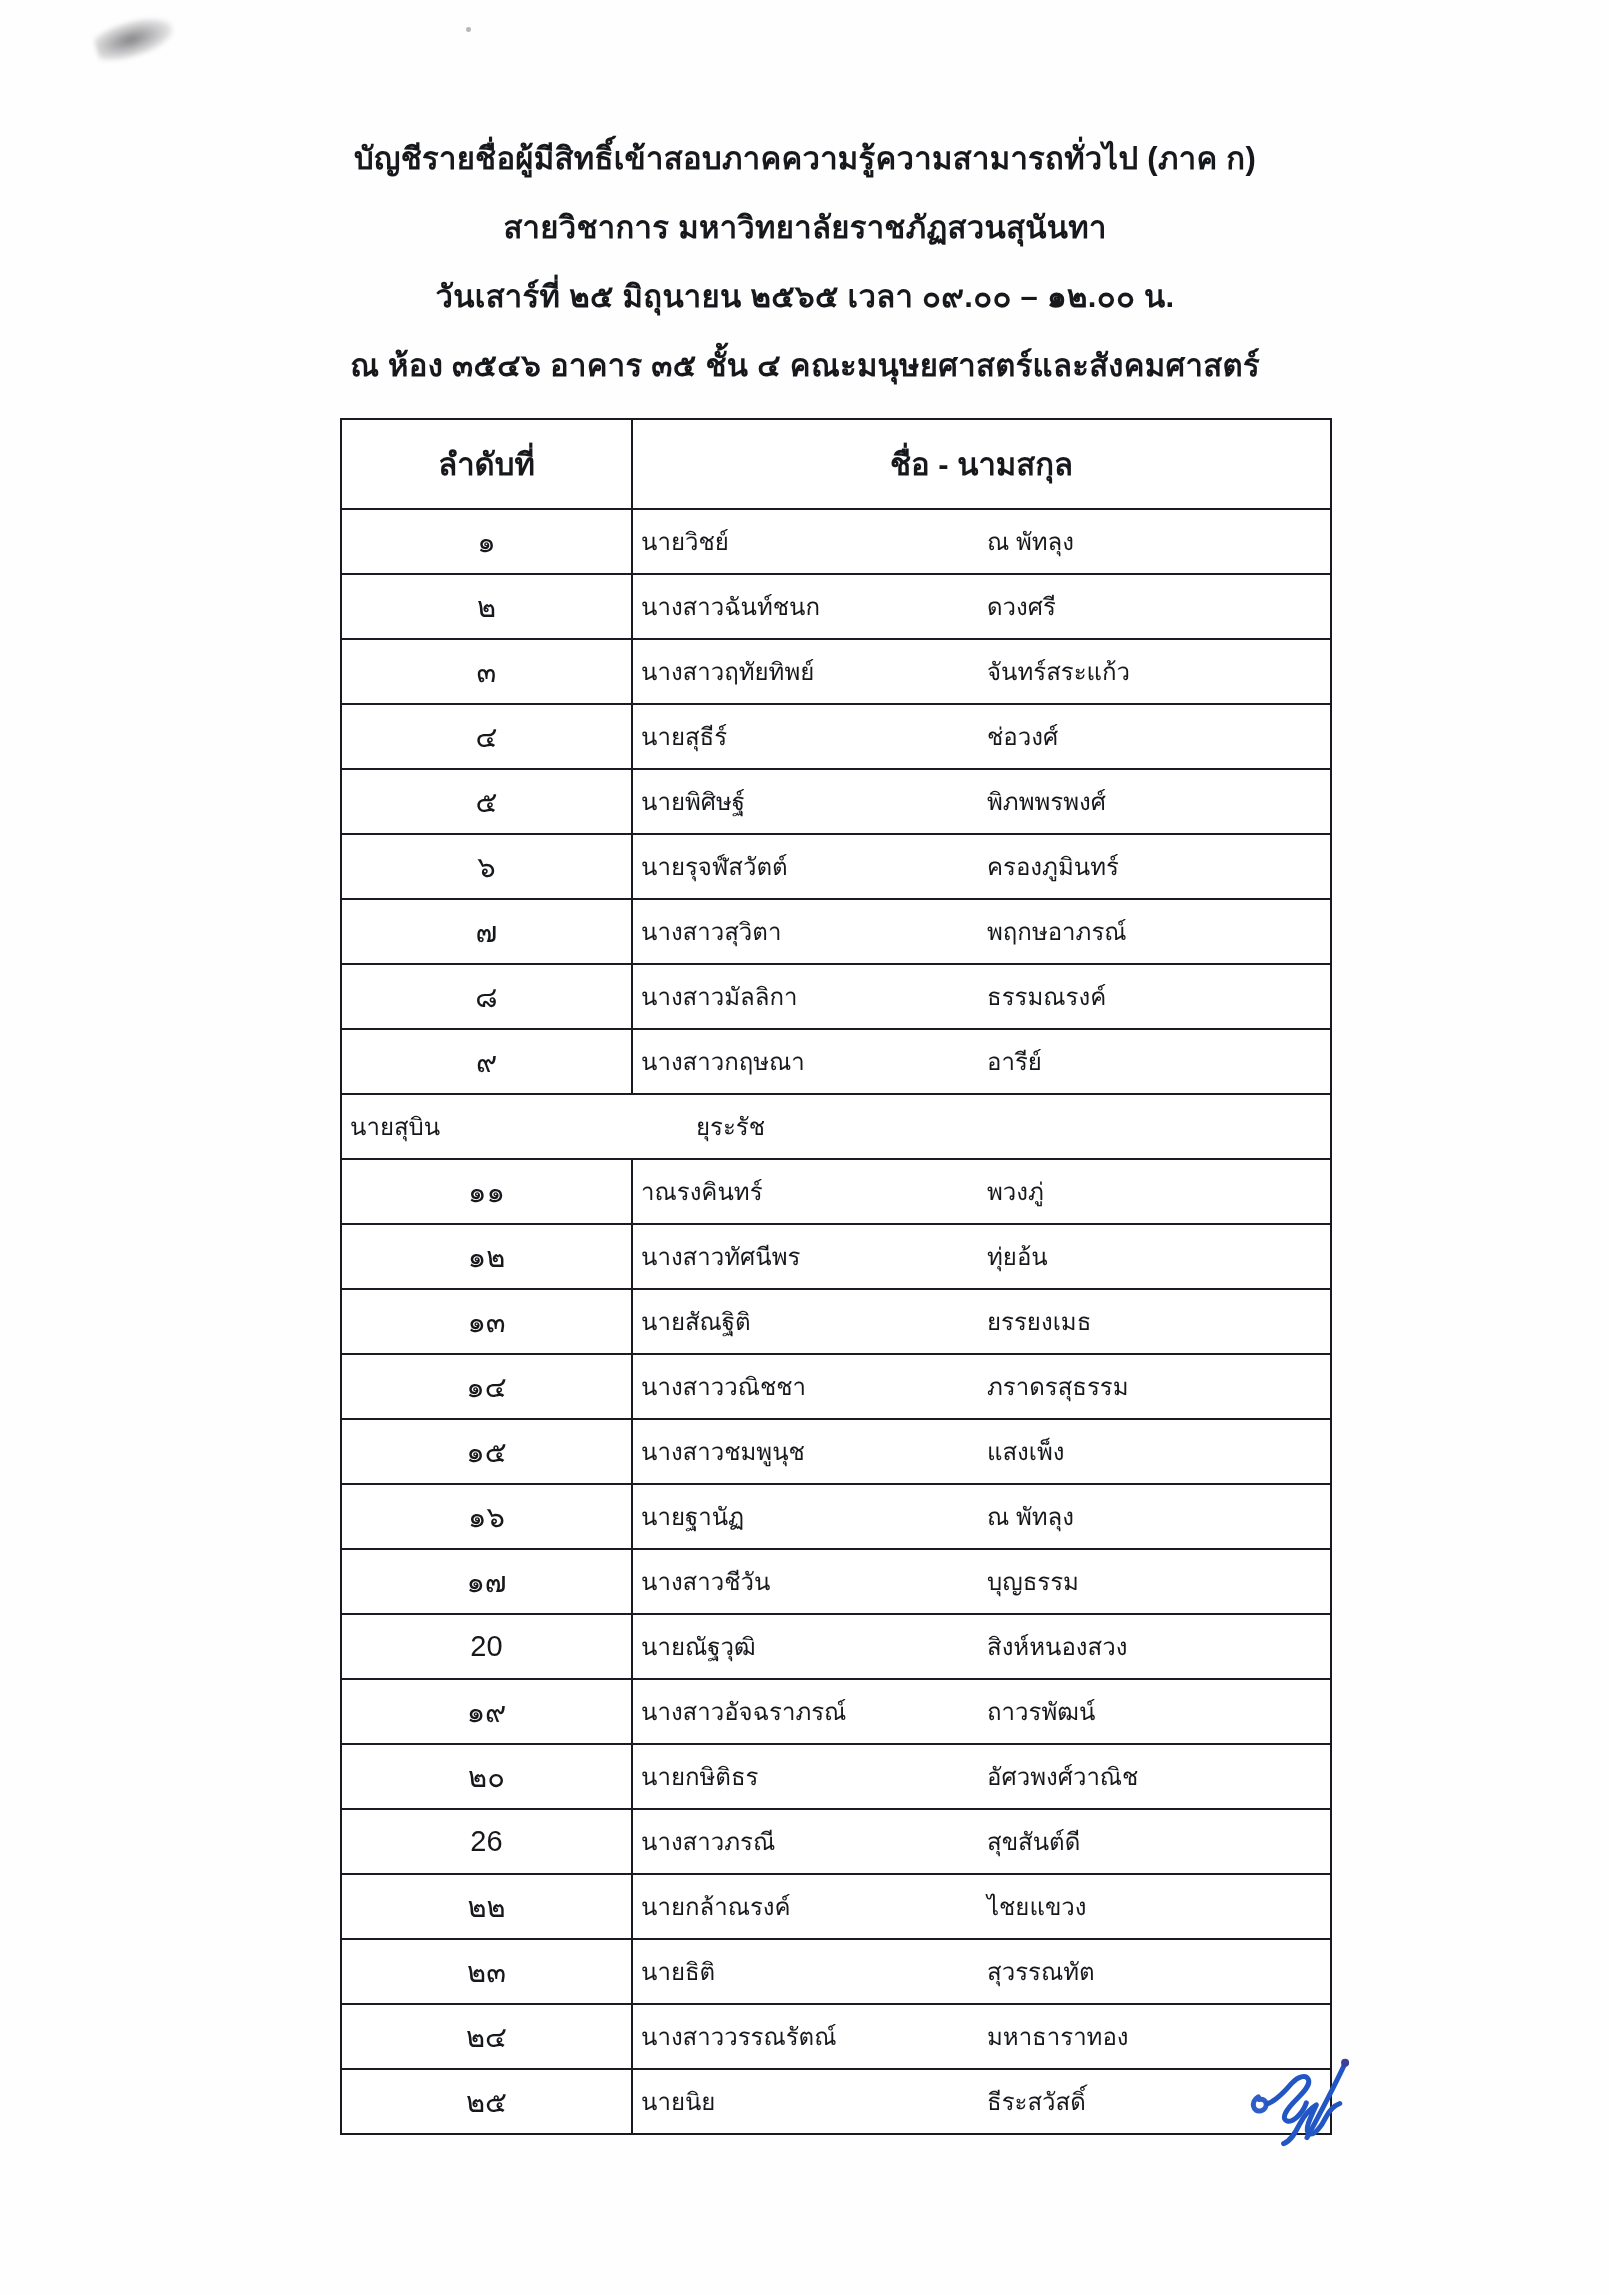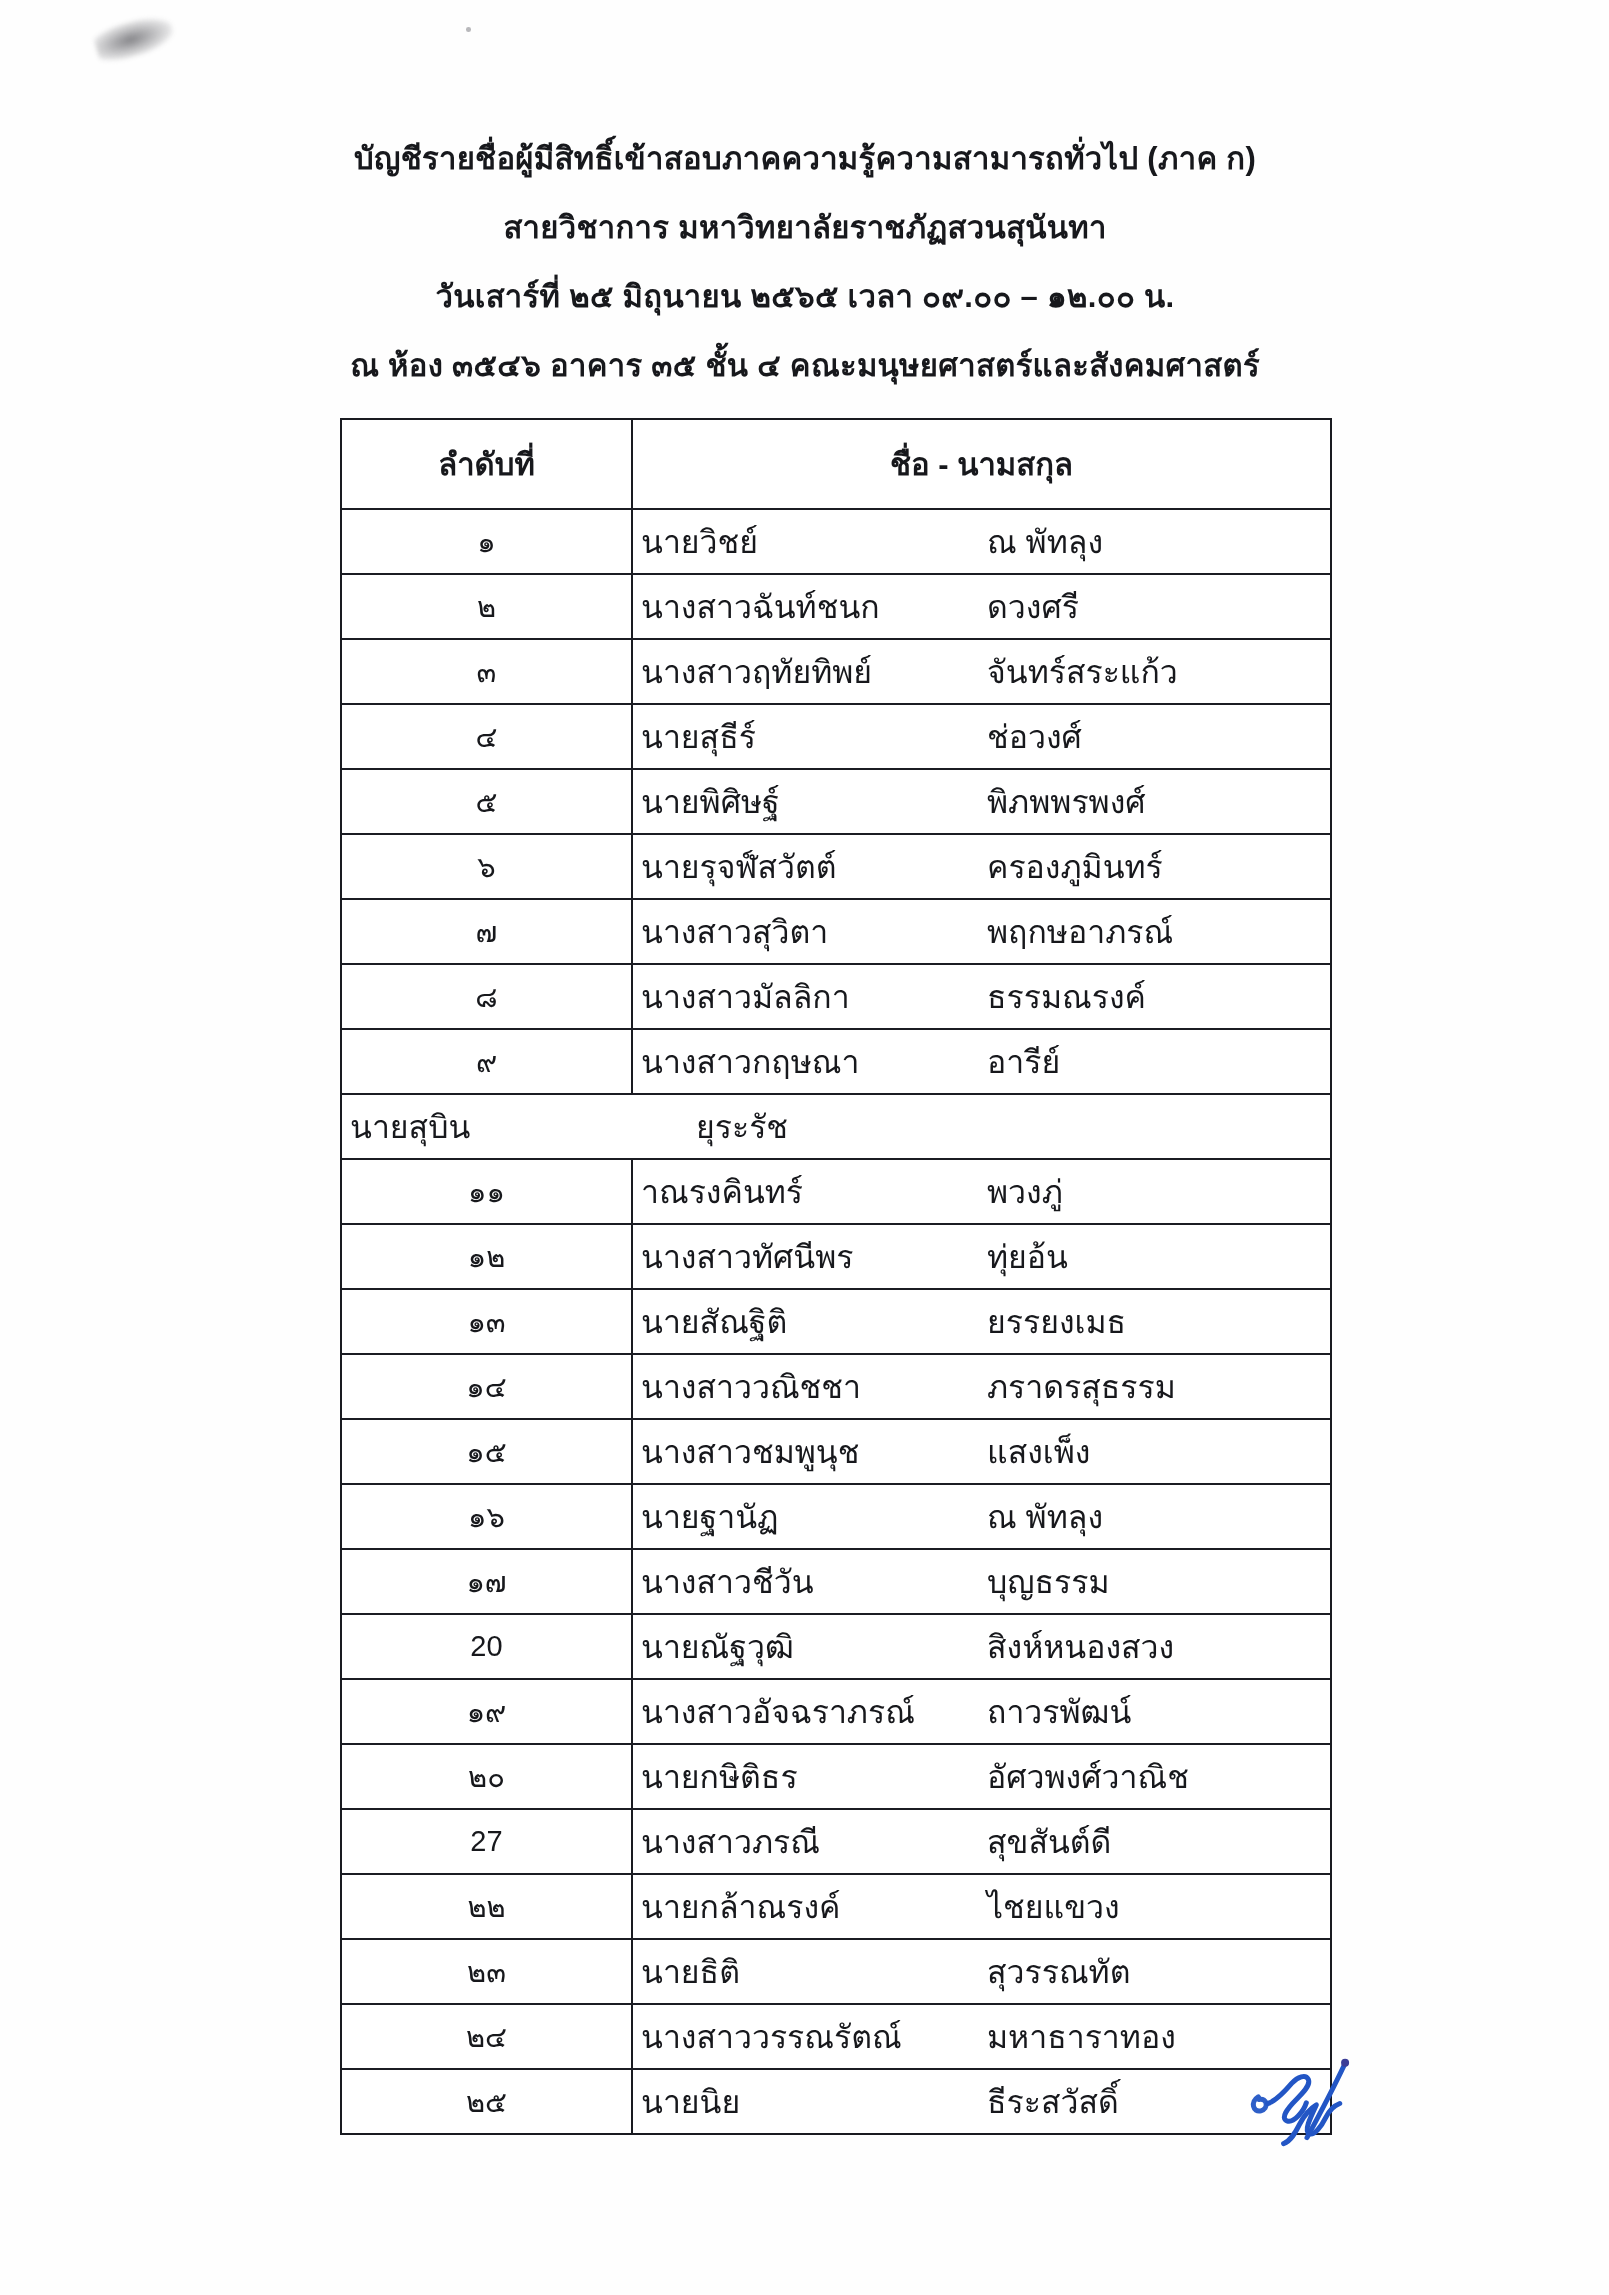--- a/index.html
+++ b/index.html
@@ -43,21 +43,21 @@
   .trow  { display:flex; height:63px; border-top:2.7px solid #1b1c23; }
   .c-no {
     width:291px; box-sizing:border-box;
     border-right:2px solid #191a20;
     display:flex; align-items:center; justify-content:center;
     font-size:29px;
   }
   .c-name {
     flex:1; position:relative;
     display:flex; align-items:center;
-    font-size:32px;
+    font-size:24px;
   }
   .thead .c-no { font-weight:bold; font-size:31px; }
   .thead .c-name { justify-content:center; font-weight:bold; font-size:31px; }
   .fn { margin-left:8px; white-space:nowrap; }
   .ln { position:absolute; left:354px; white-space:nowrap; }
   
   .signature {
     position:absolute; left:1238px; top:2042px; width:144px; height:127px;
     z-index:5;
   }
@@ -216,21 +216,21 @@
       </div>
     </div>
     <div class="trow">
       <div class="c-no">๒๐</div>
       <div class="c-name">
         <span class="fn">นายกษิติธร</span>
         <span class="ln">อัศวพงศ์วาณิช</span>
       </div>
     </div>
     <div class="trow">
-      <div class="c-no">27</div>
+      <div class="c-no">26</div>
       <div class="c-name">
         <span class="fn">นางสาวภรณี</span>
         <span class="ln">สุขสันต์ดี</span>
       </div>
     </div>
     <div class="trow">
       <div class="c-no">๒๒</div>
       <div class="c-name">
         <span class="fn">นายกล้าณรงค์</span>
         <span class="ln">ไชยแขวง</span>

